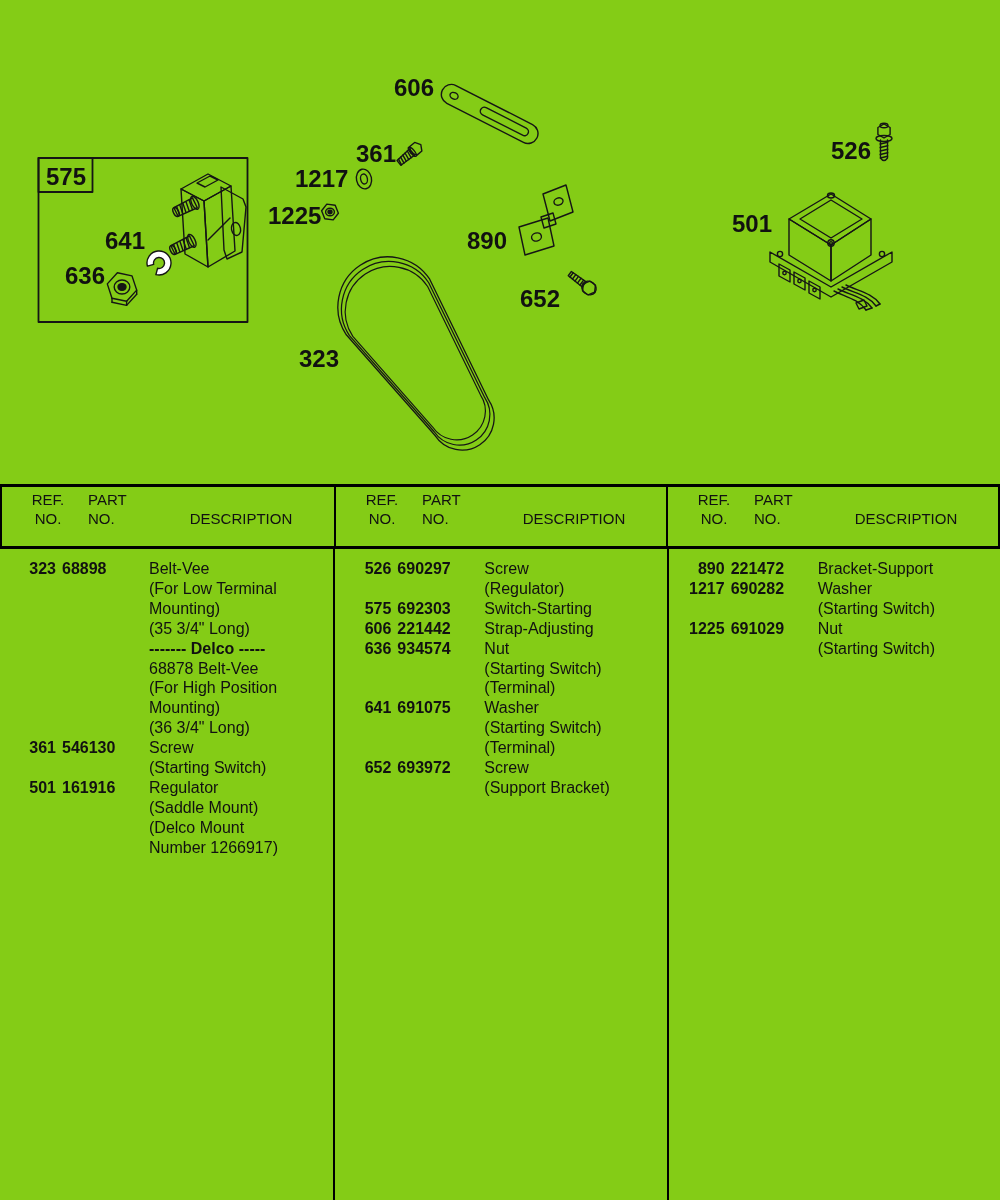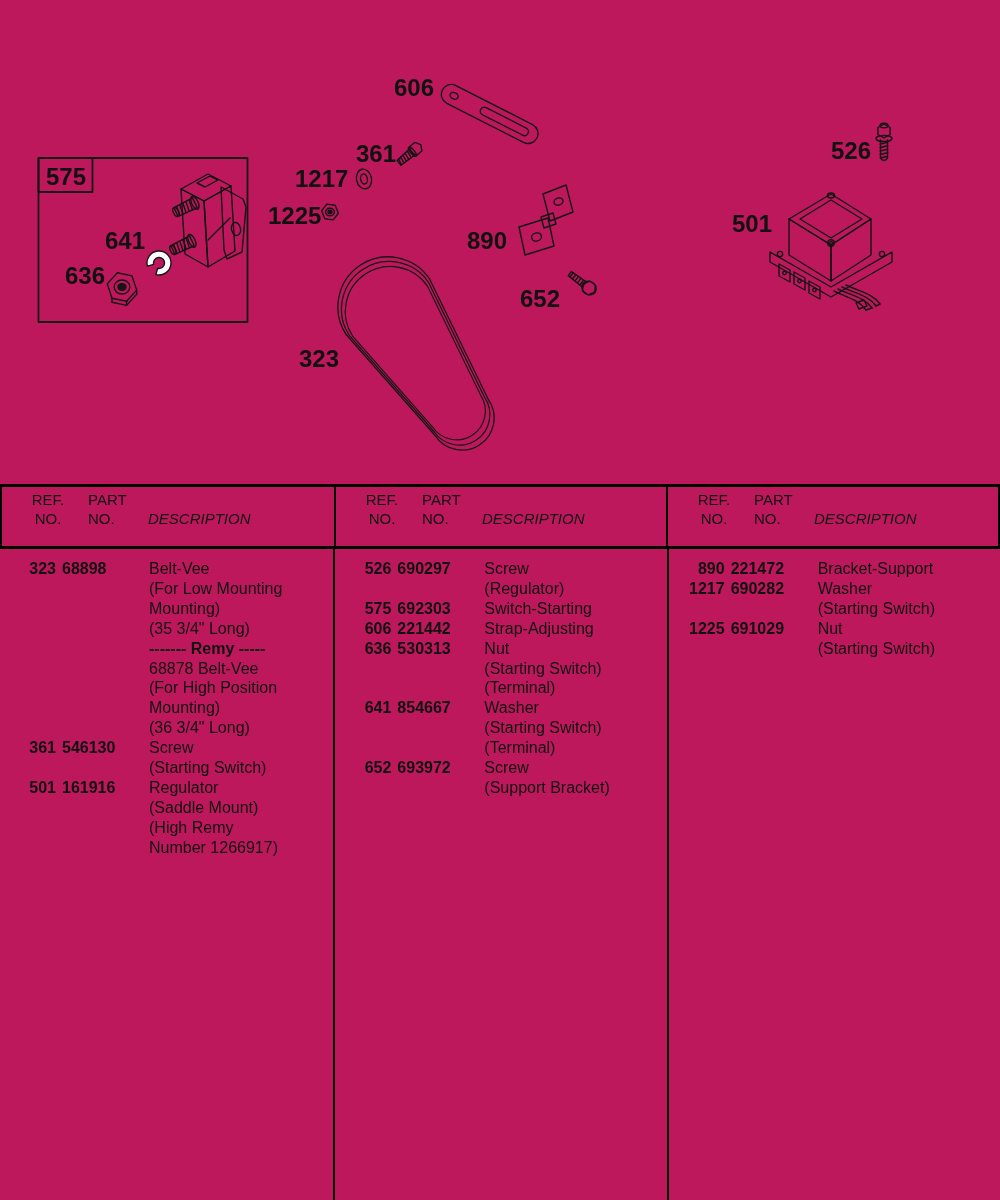--- a/index.html
+++ b/index.html
@@ -1,28 +1,28 @@
 <!DOCTYPE html>
 <html><head>
 <meta charset="utf-8">
 <style>
   html,body{margin:0;padding:0;background:#ffffff;}
   body{width:1000px;height:1200px;position:relative;font-family:"Liberation Sans",sans-serif;color:#111;}
-  .page{position:absolute;inset:0;background:#be185d;overflow:hidden;}
+  .page{position:absolute;inset:0;background:#84cc16;overflow:hidden;}
   svg.diagram{position:absolute;left:0;top:0;}
   svg .callout{font-family:"Liberation Sans",sans-serif;font-weight:bold;font-size:24px;fill:#111;}
 
   .parts-table{position:absolute;left:0;top:484px;width:1000px;height:716px;box-sizing:border-box;}
   .thead{box-sizing:border-box;height:65px;display:grid;grid-template-columns:1fr 1fr 1fr;
          border-top:3px solid #000;border-bottom:3px solid #000;border-left:2px solid #000;border-right:2px solid #000;}
   .th-col{display:flex;align-items:flex-start;padding-left:6px;padding-top:3px;font-size:15px;line-height:19px;box-sizing:border-box;}
   .th-col + .th-col{border-left:2px solid #000;}
   .th-ref{width:80px;text-align:center;}
   .th-part{width:60px;text-align:left;}
-  .th-desc{flex:1;padding-top:19px;font-style:italic;}
+  .th-desc{flex:1;text-align:center;padding-top:19px;}
   .tbody{height:667px;display:grid;grid-template-columns:1fr 1fr 1fr;}
   .tb-col{padding-top:10px;box-sizing:border-box;overflow:hidden;}
   .tb-col + .tb-col{border-left:2px solid #000;}
   .row{display:grid;grid-template-columns:62px 76px 1fr;font-size:16px;line-height:19.9px;}
   .cell.ref{font-weight:bold;text-align:right;padding-right:6px;white-space:nowrap;}
   .cell.part{font-weight:bold;white-space:nowrap;}
   .cell.desc{padding-left:11px;}
   .desc-line{white-space:nowrap;}
   .desc-line b{font-weight:normal;}
 </style>
@@ -231,45 +231,45 @@
         <div class="th-desc">DESCRIPTION</div>
       </div>
     </div>
     <div class="tbody">
       <div class="tb-col">
           <div class="row">
     <div class="cell ref">323</div>
     <div class="cell part">68898</div>
     <div class="cell desc">
               <div class="desc-line">Belt-Vee</div>
-              <div class="desc-line">(For Low Mounting</div>
+              <div class="desc-line">(For Low Terminal</div>
               <div class="desc-line">Mounting)</div>
               <div class="desc-line">(35 3/4" Long)</div>
-              <div class="desc-line" style="font-weight: bold;">------- Remy -----</div>
+              <div class="desc-line" style="font-weight: bold;">------- Delco -----</div>
               <div class="desc-line"><b>68878</b> Belt-Vee</div>
               <div class="desc-line">(For High Position</div>
               <div class="desc-line">Mounting)</div>
               <div class="desc-line">(36 3/4" Long)</div>
             </div>
   </div>
           <div class="row">
     <div class="cell ref">361</div>
     <div class="cell part">546130</div>
     <div class="cell desc">
               <div class="desc-line">Screw</div>
               <div class="desc-line">(Starting Switch)</div>
             </div>
   </div>
           <div class="row">
     <div class="cell ref">501</div>
     <div class="cell part">161916</div>
     <div class="cell desc">
               <div class="desc-line">Regulator</div>
               <div class="desc-line">(Saddle Mount)</div>
-              <div class="desc-line">(High Remy</div>
+              <div class="desc-line">(Delco Mount</div>
               <div class="desc-line">Number 1266917)</div>
             </div>
   </div>
         </div>
       <div class="tb-col">
           <div class="row">
     <div class="cell ref">526</div>
     <div class="cell part">690297</div>
     <div class="cell desc">
               <div class="desc-line">Screw</div>
@@ -285,30 +285,30 @@
   </div>
           <div class="row">
     <div class="cell ref">606</div>
     <div class="cell part">221442</div>
     <div class="cell desc">
               <div class="desc-line">Strap-Adjusting</div>
             </div>
   </div>
           <div class="row">
     <div class="cell ref">636</div>
-    <div class="cell part">530313</div>
+    <div class="cell part">934574</div>
     <div class="cell desc">
               <div class="desc-line">Nut</div>
               <div class="desc-line">(Starting Switch)</div>
               <div class="desc-line">(Terminal)</div>
             </div>
   </div>
           <div class="row">
     <div class="cell ref">641</div>
-    <div class="cell part">854667</div>
+    <div class="cell part">691075</div>
     <div class="cell desc">
               <div class="desc-line">Washer</div>
               <div class="desc-line">(Starting Switch)</div>
               <div class="desc-line">(Terminal)</div>
             </div>
   </div>
           <div class="row">
     <div class="cell ref">652</div>
     <div class="cell part">693972</div>
     <div class="cell desc">

